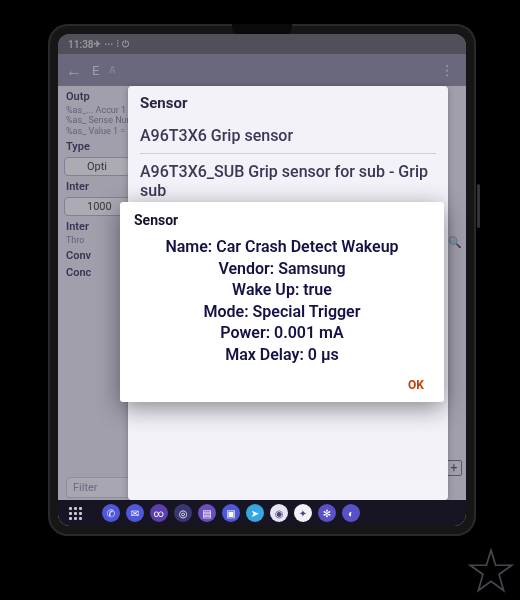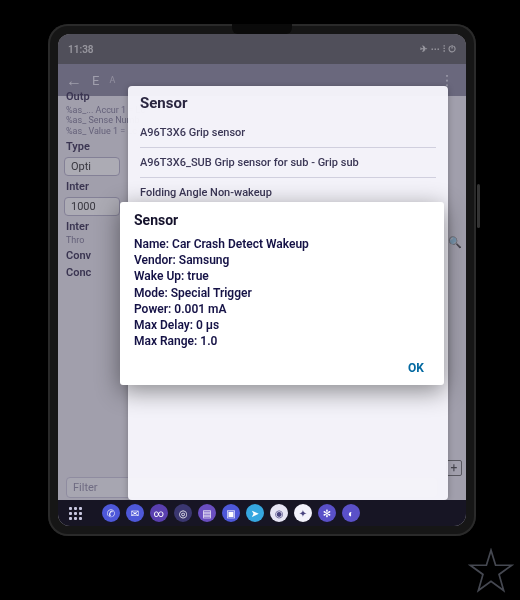--- a/index.html
+++ b/index.html
@@ -24,22 +24,22 @@
   }
 
   .screen {
     position: absolute; left: 10px; right: 10px; top: 10px; bottom: 10px;
     border-radius: 12px; overflow: hidden;
     background: #eceaf3;
   }
 
   
   .statusbar {
-    display: flex; justify-content: space-between; align-items: center;
-    height: 30px; padding: 0 10px;
+    display: flex; justify-content: flex-start; align-items: center;
+    height: 20px; padding: 0 10px;
     font-size: 10px; font-weight: 600; color: #ddd;
     background: rgba(0,0,0,0.55);
   }
   .statusbar .right { display: flex; gap: 3px; align-items: center; font-size: 9px; letter-spacing: 0.5px;}
 
   
   .topbar {
     height: 32px; background: rgba(60,55,90,0.5);
     display: flex; align-items: center; gap: 10px; padding: 0 8px;
     color: #e9e9f2; font-size: 13px;
@@ -54,21 +54,21 @@
     padding: 0 8px 0 6px;
     color: #5a5570;
     font-size: 11px;
     overflow: hidden;
   }
   .bg-label { font-weight: 600; color: #463f60; margin: 4px 0 2px 2px; font-size: 11px;}
   .bg-sub   { color: #8a86a0; font-size: 9px; line-height: 1.15; margin-left: 2px;}
   .bg-right-icons { position: absolute; right: 4px; display: flex; flex-direction: column; gap: 48px; top: 150px; color:#555;}
   .pill-input {
     display:inline-block; background:#fdfdff; border:1px solid #bcb8cf; border-radius:4px;
-    padding:2px 6px; font-size:11px; color:#444; min-width:56px; margin-top:2px;
+    padding:2px 22px; font-size:11px; color:#444; min-width:56px; margin-top:2px;
   }
   .filter-row {
     position:absolute; left:8px; right:28px; bottom:2px;
     background:#f6f5fb; border:1px solid #cfccdf; border-radius:4px;
     padding:3px 6px; font-size:11px; color:#9a96ae;
   }
   .plus-box {
     position:absolute; right:4px; bottom:24px;
     width:16px; height:16px; border:1px solid #777; color:#555;
     display:flex; align-items:center; justify-content:center; font-size:12px; border-radius:2px;
@@ -83,34 +83,34 @@
   
   .panel {
     position: absolute; left: 70px; right: 18px; top: 52px; bottom: 26px;
     background: rgba(247,246,252,0.96);
     border-radius: 4px;
     box-shadow: 0 1px 6px rgba(0,0,0,0.25);
     padding: 8px 12px 6px 12px;
     overflow:hidden;
   }
   .panel h1 { font-size: 15px; font-weight: 700; color: #2a2640; margin-bottom: 6px;}
-  .panel .row { padding: 8px 0; border-bottom: 1px solid rgba(130,125,160,0.3); font-size: 11px; color:#3b3756; font-weight:500;}
+  .panel .row { padding: 8px 0; border-bottom: 1px solid rgba(130,125,160,0.3); font-size: 16px; color:#3b3756; font-weight:500;}
 
   
   .dialog {
     position: absolute; left: 62px; right: 22px; top: 168px;
     background: #fff; border-radius: 3px;
     box-shadow: 0 6px 24px rgba(0,0,0,0.45);
     padding: 10px 14px 6px 14px;
     color: #1a1740;
   }
   .dialog h2 { font-size: 14px; font-weight: 700; color: #15122c; margin-bottom: 8px;}
-  .dialog .kv { font-size: 12px; line-height: 1.35; font-weight: 600; color: #151246;}
+  .dialog .kv { font-size: 16px; line-height: 1.35; font-weight: 600; color: #151246; text-align: center;}
   .dialog .actions { display:flex; justify-content:flex-end; margin-top:8px;}
-  .dialog .ok { font-size: 12px; font-weight:700; color:#0369a1; padding:4px 6px; cursor:pointer;}
+  .dialog .ok { font-size: 12px; font-weight:700; color:#c2410c; padding:4px 6px; cursor:pointer;}
 
   
   .taskbar {
     position: absolute; left:0; right:0; bottom:0; height:26px;
     background: #171524;
     display:flex; align-items:center; gap:6px; padding:0 8px;
   }
   .grid-icon {
     width:18px; height:18px; display:grid; grid-template-columns:repeat(3,3px); grid-template-rows:repeat(3,3px);
     gap:2px; align-content:center; justify-content:center;
@@ -182,21 +182,20 @@
 
     <div class="dialog">
       <h2>Sensor</h2>
       <div id="dialog-lines">
           <div class="kv">Name: Car Crash Detect  Wakeup</div>
           <div class="kv">Vendor: Samsung</div>
           <div class="kv">Wake Up: true</div>
           <div class="kv">Mode: Special Trigger</div>
           <div class="kv">Power: 0.001 mA</div>
           <div class="kv">Max Delay: 0 µs</div>
-          <div class="kv">Max Range: 1.0</div>
         </div>
       <div class="actions">
         <span class="ok">OK</span>
       </div>
     </div>
 
     <div class="taskbar">
       <div class="grid-icon">
         <span></span>
           <span></span>

